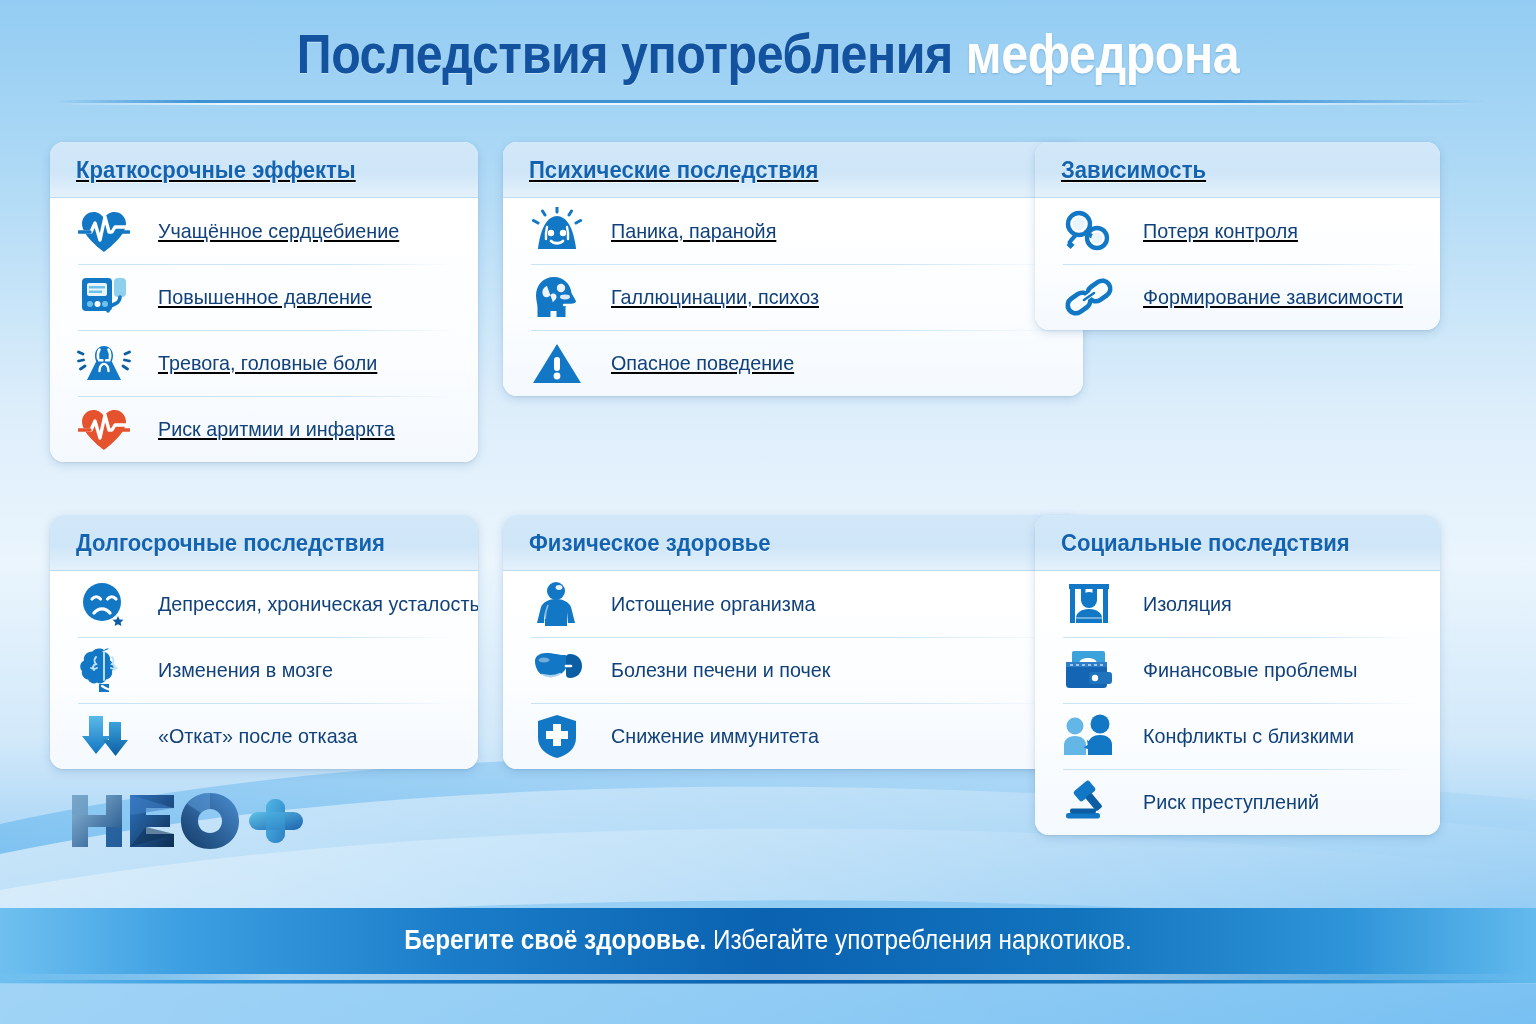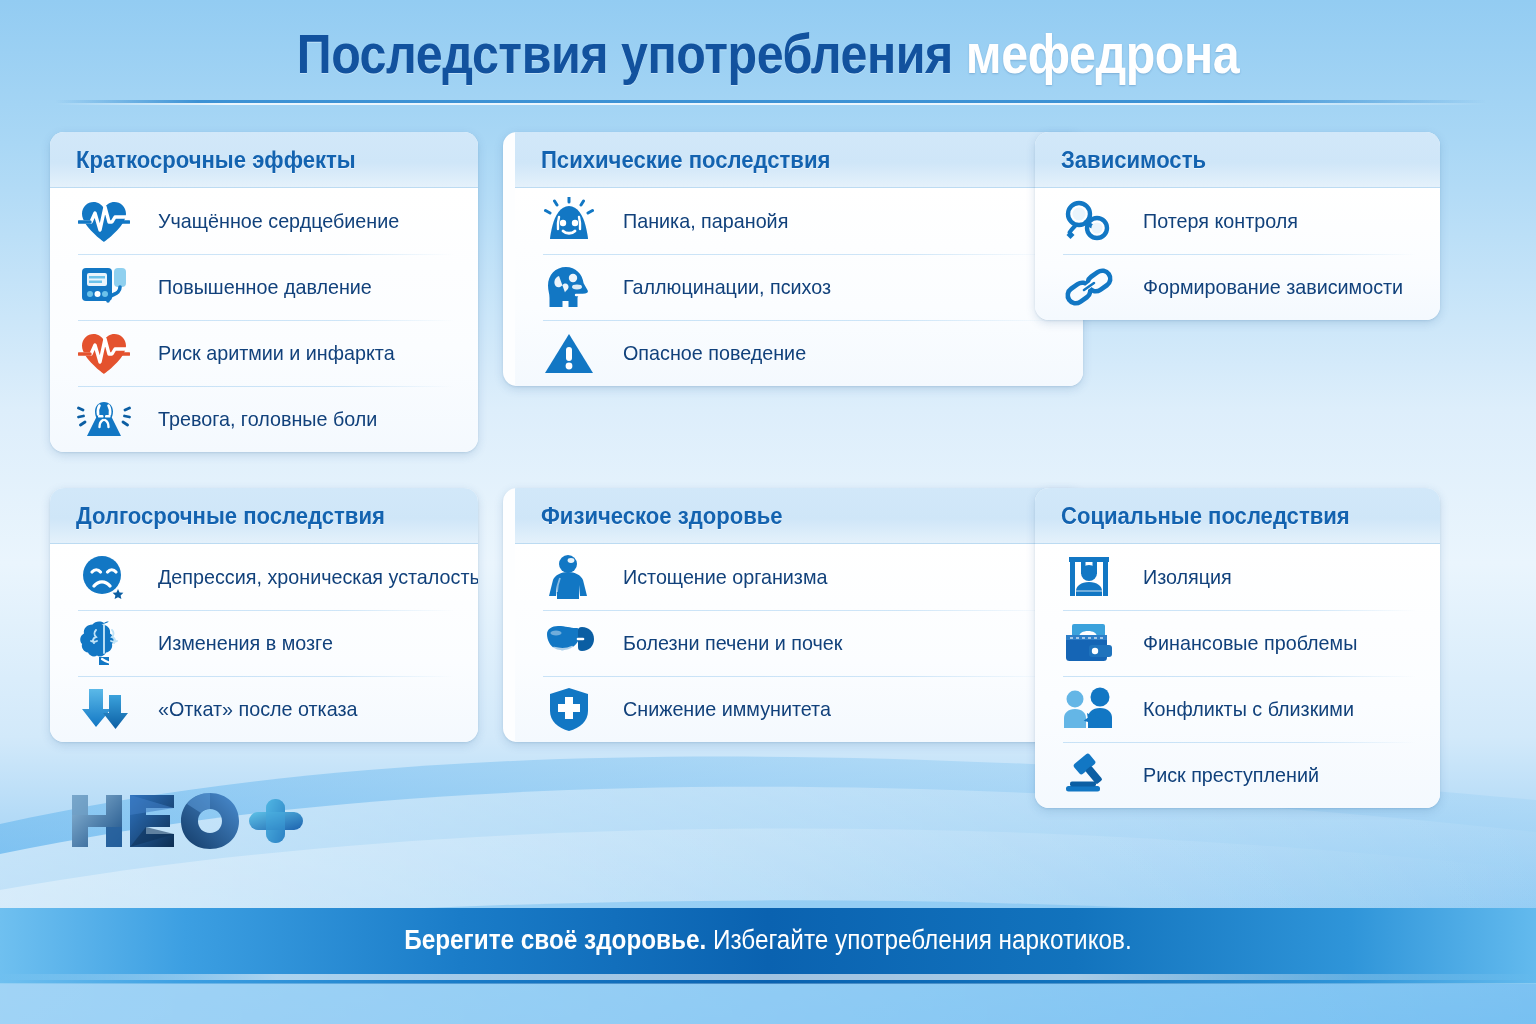--- a/index.html
+++ b/index.html
@@ -80,24 +80,24 @@
   .row-icon { width:56px; height:52px; flex:0 0 56px; display:flex; align-items:center; justify-content:center; }
   .row-icon svg { display:block; }
   .row-label {
     color:#11417b; font-size:21px; font-weight:normal;
     transform:scaleX(0.94); transform-origin:left center;
     white-space:nowrap;
   }
 
   
   .col-a { left:50px;  width:428px; }
-  .col-b { left:503px; width:580px;padding-left:12px; }
+  .col-b { left:503px; width:580px; }
   .col-c { left:1035px;width:405px; }
-  .top   { top:2px; }
-  .bot   { top:358px; }
+  .top   { top:12px;text-decoration:underline; }
+  .bot   { top:385px; }
 
   
   .logo { position:absolute; left:68px; top:789px; width:270px; height:62px; }
 
   
   .footer-band {
     position:absolute; left:0; top:908px; width:1536px; height:76px;
     background:linear-gradient(90deg,
        #6fc0f0 0%, #3c9fe2 12%, #1a7cc8 30%, #0a62b0 50%, #1273bd 70%, #2f95d9 88%, #63baee 100%);
     box-shadow:0 -1px 0 rgba(255,255,255,.25) inset;
@@ -178,42 +178,42 @@
               <circle cx="19.5" cy="31" r="3" fill="#ffffff"></circle>
               <circle cx="27" cy="31" r="3" fill="#6cc2ea"></circle>
               <rect x="36" y="5" width="12" height="19" rx="4" fill="#8fd0ef"></rect>
               <path d="M42 24c0 9-12 6-12 14" fill="none" stroke="#1277c4" stroke-width="3.6" stroke-linecap="round"></path>
             </svg>
         </span>
         <span class="row-label">Повышенное давление</span>
       </div>
       <div class="row">
         <span class="row-icon">
-          <svg width="52" height="46" viewBox="0 0 52 46">
-              <path d="M26 44C26 44 4 28.5 4 15.8 4 8.7 9.6 4 15.6 4c4.4 0 8.2 2.6 10.4 6.2C28.2 6.6 32 4 36.4 4 42.4 4 48 8.7 48 15.8 48 28.5 26 44 26 44z" fill="#e4522e"></path>
-              <path d="M1 24h12l4-9 5 17 5-23 4 15h3l3-5h12" fill="none" stroke="#ffffff" stroke-width="3.4" stroke-linejoin="round" stroke-linecap="round"></path>
-              <path d="M1 24h11" stroke="#e4522e" stroke-width="3.4" stroke-linecap="round"></path>
-              <path d="M40 24h11" stroke="#e4522e" stroke-width="3.4" stroke-linecap="round"></path>
-            </svg>
-        </span>
-        <span class="row-label">Риск аритмии и инфаркта</span>
-      </div>
-      <div class="row">
-        <span class="row-icon">
           <svg width="54" height="46" viewBox="0 0 54 46">
               <path d="M27 6c-5.5 0-9 4.3-9 9.6 0 3.6 1.2 6 1.2 6L10 40h34l-9.2-18.4s1.2-2.4 1.2-6C36 10.3 32.5 6 27 6z" fill="#1277c4"></path>
               <path d="M22.5 9.5c-1.6 2.6-2 6-1.4 9M31.5 9.5c1.6 2.6 2 6 1.4 9" stroke="#ffffff" stroke-width="2.6" fill="none" stroke-linecap="round"></path>
               <rect x="21" y="19" width="5.5" height="2.6" rx="1.2" fill="#ffffff"></rect>
               <rect x="28" y="19" width="5.5" height="2.6" rx="1.2" fill="#ffffff"></rect>
               <path d="M26 24c-2 1-3.5 4-3.5 7M28 24c2 1 3.5 4 3.5 7" stroke="#ffffff" stroke-width="2.4" fill="none" stroke-linecap="round"></path>
               <path d="M6 14l-4.5-2M6.5 20l-5 1M8 26l-4.5 3" stroke="#0b5ea3" stroke-width="2.8" stroke-linecap="round"></path>
               <path d="M48 14l4.5-2M47.5 20l5 1M46 26l4.5 3" stroke="#0b5ea3" stroke-width="2.8" stroke-linecap="round"></path>
             </svg>
         </span>
         <span class="row-label">Тревога, головные боли</span>
+      </div>
+      <div class="row">
+        <span class="row-icon">
+          <svg width="52" height="46" viewBox="0 0 52 46">
+              <path d="M26 44C26 44 4 28.5 4 15.8 4 8.7 9.6 4 15.6 4c4.4 0 8.2 2.6 10.4 6.2C28.2 6.6 32 4 36.4 4 42.4 4 48 8.7 48 15.8 48 28.5 26 44 26 44z" fill="#e4522e"></path>
+              <path d="M1 24h12l4-9 5 17 5-23 4 15h3l3-5h12" fill="none" stroke="#ffffff" stroke-width="3.4" stroke-linejoin="round" stroke-linecap="round"></path>
+              <path d="M1 24h11" stroke="#e4522e" stroke-width="3.4" stroke-linecap="round"></path>
+              <path d="M40 24h11" stroke="#e4522e" stroke-width="3.4" stroke-linecap="round"></path>
+            </svg>
+        </span>
+        <span class="row-label">Риск аритмии и инфаркта</span>
       </div>
     </div>
   </div>
 
   <div class="card col-b top">
     <div class="card-header">
       <span class="card-title">Психические последствия</span>
     </div>
     <div class="card-body">
       <div class="row">

